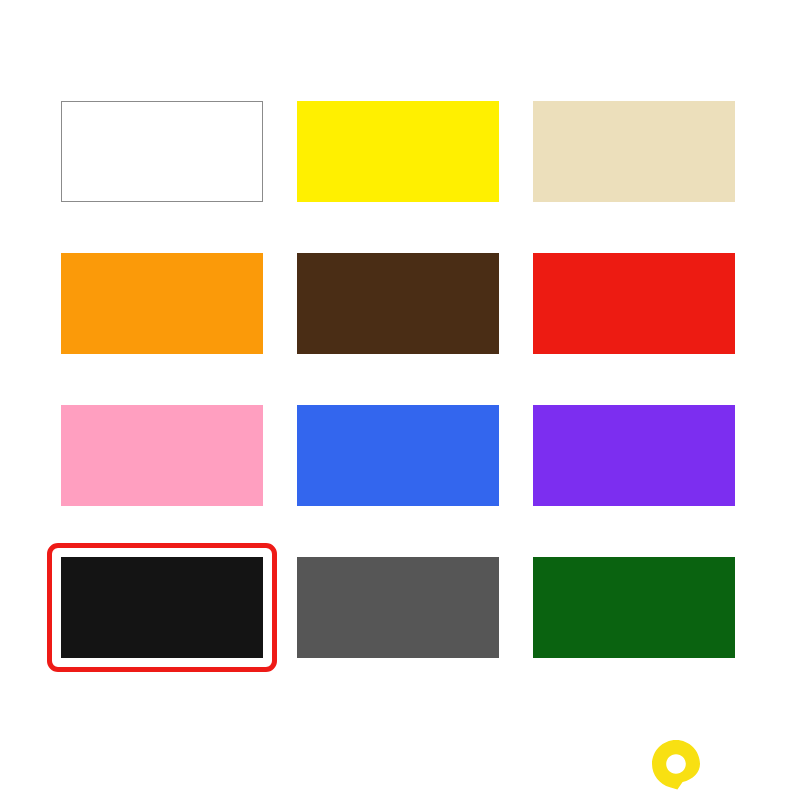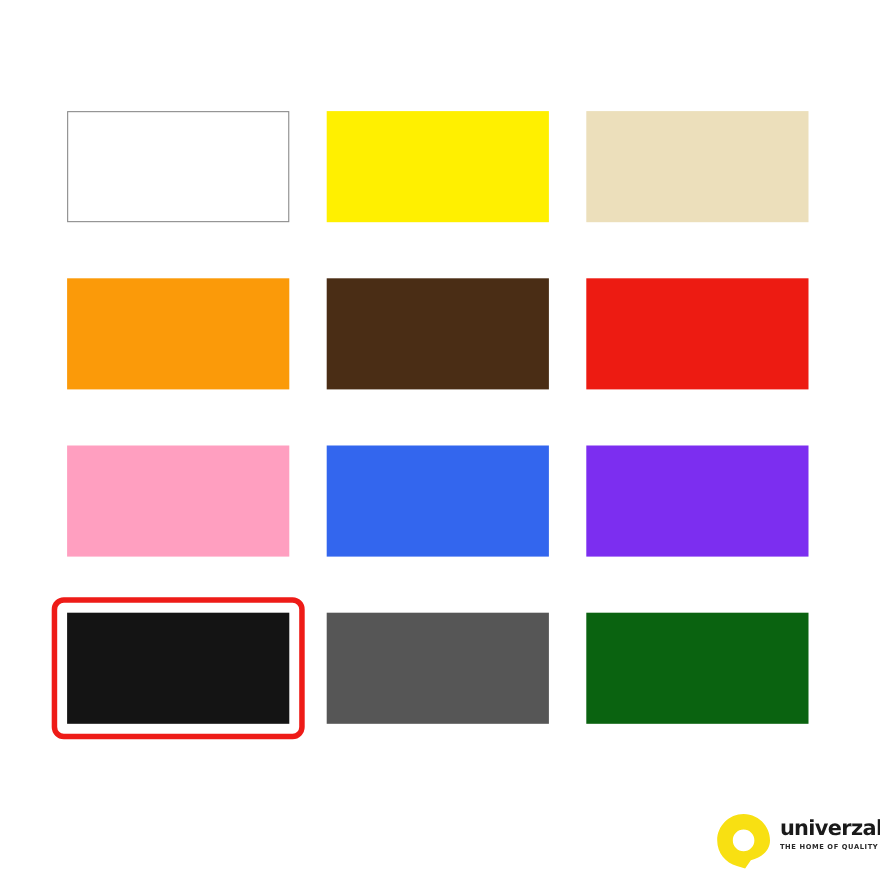--- a/index.html
+++ b/index.html
@@ -146,17 +146,13 @@
     </div>
   </div>
 
 <div id="brand-logo">
   <div id="brand-mark">
     <svg viewBox="0 0 52 52" width="52" height="52" aria-hidden="true">
       <path d="M25 1 C11.8 1 1 11.8 1 25 C1 36.1 8.6 45.5 18.9 48.2 L26.4 50.6 L31.6 43.1 C42.1 40.4 49 33.5 49 25 C49 11.8 38.2 1 25 1 Z
                M25 15.2 C30.4 15.2 34.8 19.6 34.8 25 C34.8 30.4 30.4 34.8 25 34.8 C19.6 34.8 15.2 30.4 15.2 25 C15.2 19.6 19.6 15.2 25 15.2 Z" fill="#f8e012" fill-rule="evenodd"></path>
     </svg>
   </div>
-  <div id="brand-text-block">
-    <div id="brand-wordmark">univerzal</div>
-    <div id="brand-tagline">THE HOME OF QUALITY</div>
-  </div>
 </div>
 
 </body></html>

